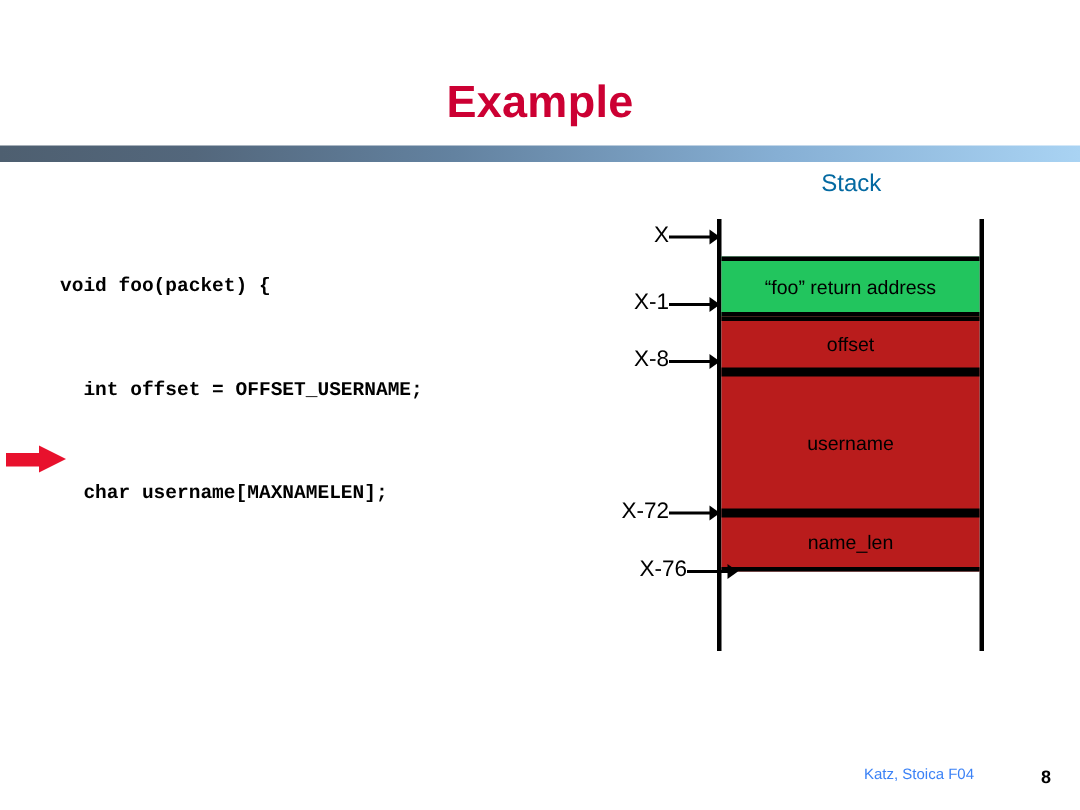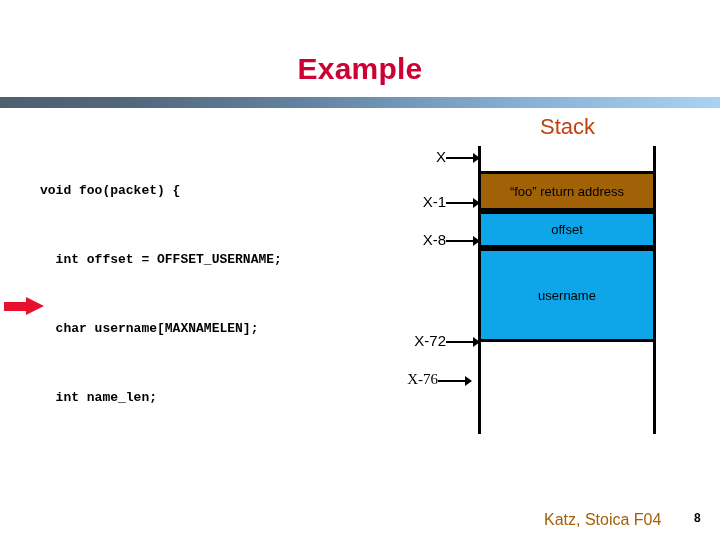--- a/index.html
+++ b/index.html
@@ -89,22 +89,22 @@
     border-left: 18px solid #e8112d;
   }
 
   
   #stack-title {
     position: absolute;
     top: 114px;
     left: 480px;
     width: 175px;
     text-align: center;
-    font-size: 22px;
-    color: #c2410c;
+    font-size: 16px;
+    color: #0369a1;
   }
 
   #stack-diagram {
     position: absolute;
     left: 478px;
     top: 146px;
     width: 178px;
     height: 288px;
   }
   
@@ -125,22 +125,22 @@
     box-sizing: border-box;
     border-top: 3px solid #000000;
     border-bottom: 3px solid #000000;
     display: flex;
     align-items: center;
     justify-content: center;
     font-size: 13px;
     color: #000000;
     text-align: center;
   }
-  .cell-green { background: #a16207; }
-  .cell-yellow { background: #0ea5e9; text-align: center; }
+  .cell-green { background: #22c55e; }
+  .cell-yellow { background: #b91c1c; text-align: center; }
 
   #cell-return-address { top: 25px;  height: 40px; }
   #cell-offset         { top: 65px;  height: 37px; }
   #cell-username       { top: 102px; height: 94px; }
   #cell-name-len       { top: 196px; height: 39px; }
 
   
   .addr-label {
     position: absolute;
     height: 18px;
@@ -170,29 +170,29 @@
     height: 0;
     border-top: 5px solid transparent;
     border-bottom: 5px solid transparent;
     border-left: 7px solid #000000;
   }
 
   #addr-x    { left: 380px; top: 150px; width: 100px; }
   #addr-x4   { left: 380px; top: 195px; width: 100px; }
   #addr-x8   { left: 380px; top: 233px; width: 100px; }
   #addr-x72  { left: 372px; top: 334px; width: 108px; }
-  #addr-x76  { left: 364px; top: 373px; width: 108px; font-family: Liberation Serif, serif; }
+  #addr-x76  { left: 384px; top: 373px; width: 108px; }
 
   
   #footer-attribution {
     position: absolute;
-    left: 544px;
+    left: 576px;
     top: 511px;
-    font-size: 16px;
-    color: #a16207;
+    font-size: 10px;
+    color: #3b82f6;
     white-space: nowrap;
   }
   #footer-slide-number {
     position: absolute;
     left: 694px;
     top: 511px;
     font-size: 12px;
     font-weight: bold;
     color: #000000;
   }
@@ -201,21 +201,20 @@
 <body>
 
 <div id="slide-title">Example</div>
 
 <div id="title-rule"></div>
 
 <div id="code-block">
   <div class="code-line">void foo(packet) {</div>
   <div class="code-line">  int offset = OFFSET_USERNAME;</div>
   <div class="code-line">  char username[MAXNAMELEN];</div>
-  <div class="code-line">  int name_len;</div>
   <div class="code-gap"></div>
   
   
   
   
   
 </div>
 
 <div id="memcpy-pointer">
   <div class="shaft"></div>
@@ -224,20 +223,21 @@
 
 <div id="stack-title">Stack</div>
 
 <div id="stack-diagram">
   <div class="rail rail-left"></div>
   <div class="rail rail-right"></div>
 
   <div id="cell-return-address" class="stack-cell cell-green">“foo” return address</div>
   <div id="cell-offset" class="stack-cell cell-yellow">offset</div>
   <div id="cell-username" class="stack-cell cell-yellow">username</div>
+  <div id="cell-name-len" class="stack-cell cell-yellow">name_len</div>
 </div>
 
 <div id="addr-x" class="addr-label">
   <span class="txt">X</span>
   <span class="shaft"></span>
   <span class="head"></span>
 </div>
 <div id="addr-x4" class="addr-label">
   <span class="txt">X-1</span>
   <span class="shaft"></span>

